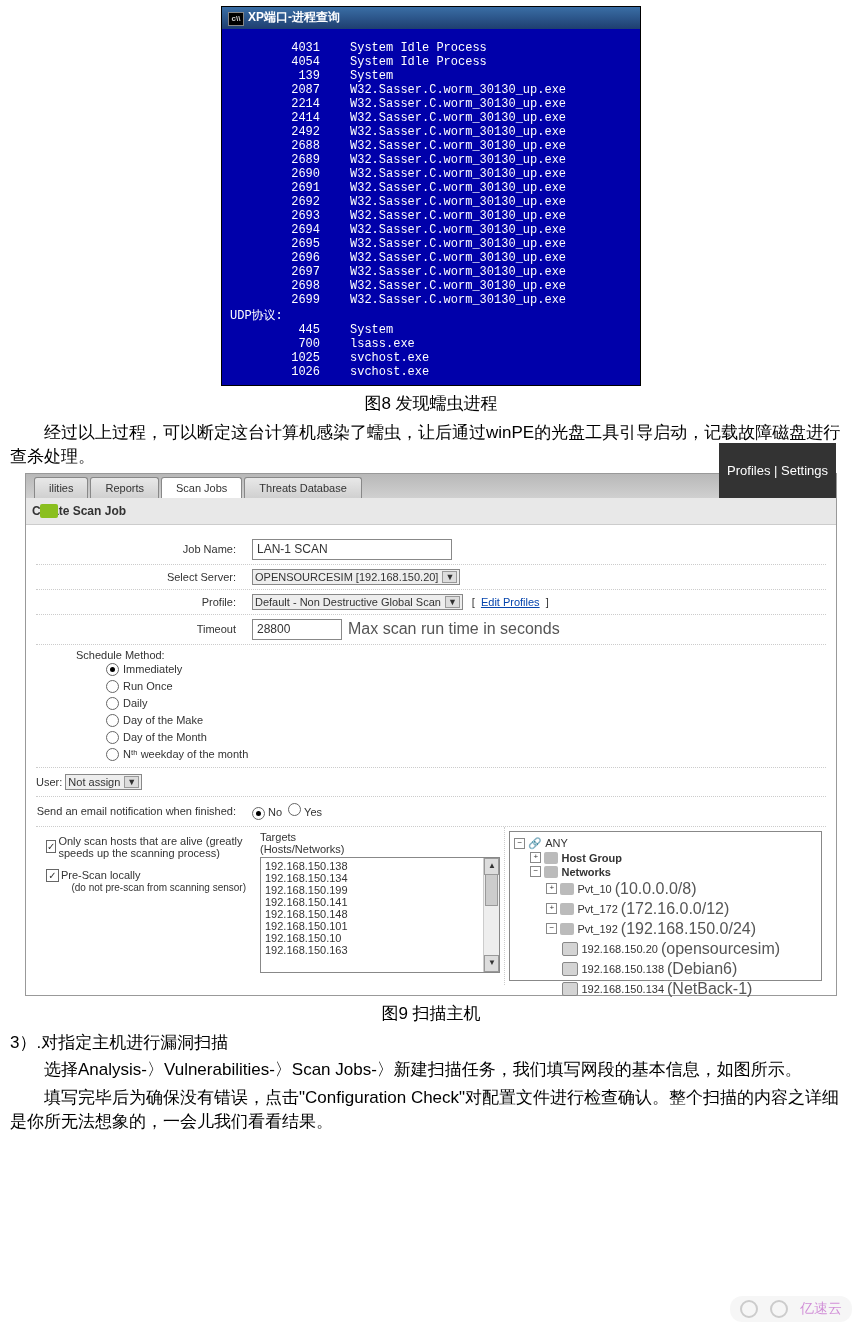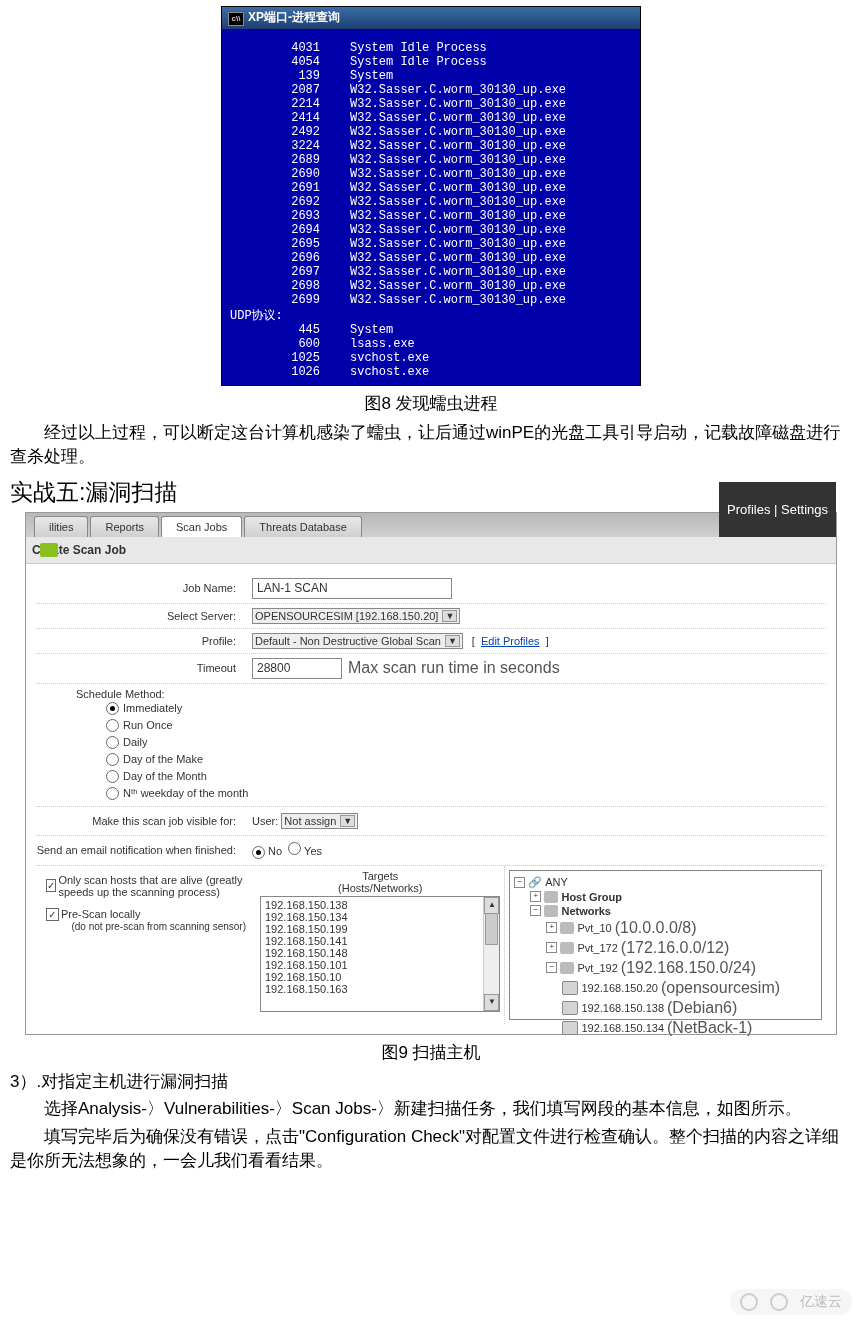--- a/index.html
+++ b/index.html
@@ -42,36 +42,36 @@
 .rdot.on::after{content:"";width:5px;height:5px;background:#000;border-radius:50%}
 .split2{display:flex;border-top:1px dotted #ccc}
 .split2 .l{width:200px;text-align:right;padding:8px 16px 8px 0}
 .split2 .r{flex:1;padding:6px 0}
 .targets{display:flex;border-top:1px dotted #ccc}
 .targets .l{width:200px;padding:8px 10px;font-size:11px}
 .cb{display:inline-flex;align-items:center;gap:2px}
 .cbox{width:11px;height:11px;border:1px solid #666;display:inline-flex;align-items:center;justify-content:center;font-size:9px}
 .cbox.on::after{content:"✓";font-size:10px}
 .targets .m{flex:1;padding:4px}
-.thdr{text-align:center;font-size:11px;margin-bottom:2px}
+.thdr{font-size:11px;margin-bottom:2px}
 .listbox{border:1px solid #888;height:110px;overflow:auto;font-size:11px;padding:2px;position:relative}
 .listbox .item{padding:0 2px}
 .scrollbar{position:absolute;right:0;top:0;width:15px;height:100%;background:#eee;border-left:1px solid #ccc}
 .scrollbar .btn{height:15px;background:#ddd;border:1px solid #999;font-size:8px;text-align:center;line-height:13px}
 .scrollbar .thumb{position:absolute;top:16px;left:1px;right:1px;height:30px;background:#ccc;border:1px solid #999}
 .targets .tr{flex:1.3;padding:4px;border-left:1px dotted #ccc}
 .tree{border:1px solid #888;height:140px;padding:4px;font-size:11px}
 .tnode{display:flex;align-items:center;gap:3px;padding:1px 0}
 .exp{width:9px;height:9px;border:1px solid #888;font-size:8px;line-height:8px;text-align:center;background:#fff}
 .ticon{width:14px;height:12px;background:#bbb;border-radius:2px}
 .ticon.srv{background:#d4d4d4;border:1px solid #888}
 .tree .i1{padding-left:16px}.tree .i2{padding-left:32px}.tree .i3{padding-left:48px}
 .link{color:#0645ad;text-decoration:underline}
 .hint{font-size:16px;color:#555}
-.watermark{position:fixed;right:10px;bottom:23px;opacity:.5;font-size:14px;background:#eee;border-radius:12px;padding:4px 10px;color:#737373;display:flex;align-items:center;gap:12px}
+.watermark{position:fixed;right:10px;bottom:16px;opacity:.5;font-size:14px;background:#eee;border-radius:12px;padding:4px 10px;color:#a21caf;display:flex;align-items:center;gap:12px}
 .watermark .c{width:14px;height:14px;border:2px solid #999;border-radius:50%}
 </style>
 </head>
 <body>
 
 <div class="page">
   <div class="console-wrap">
     <div class="console">
       <div class="titlebar-xp"><span class="ic">c\\</span><span>XP端口-进程查询</span></div>
       <div class="console-body" id="rows">
@@ -97,21 +97,21 @@
           </div>
           <div class="row">
             <span class="pid">2414</span>
             <span class="proc">W32.Sasser.C.worm_30130_up.exe</span>
           </div>
           <div class="row">
             <span class="pid">2492</span>
             <span class="proc">W32.Sasser.C.worm_30130_up.exe</span>
           </div>
           <div class="row">
-            <span class="pid">3224</span>
+            <span class="pid">2688</span>
             <span class="proc">W32.Sasser.C.worm_30130_up.exe</span>
           </div>
           <div class="row">
             <span class="pid">2689</span>
             <span class="proc">W32.Sasser.C.worm_30130_up.exe</span>
           </div>
           <div class="row">
             <span class="pid">2690</span>
             <span class="proc">W32.Sasser.C.worm_30130_up.exe</span>
           </div>
@@ -150,37 +150,36 @@
           <div class="row">
             <span class="pid">2699</span>
             <span class="proc">W32.Sasser.C.worm_30130_up.exe</span>
           </div>
           <div class="udp">UDP协议:</div>
           <div class="row">
             <span class="pid">445</span>
             <span class="proc">System</span>
           </div>
           <div class="row">
-            <span class="pid">600</span>
+            <span class="pid">700</span>
             <span class="proc">lsass.exe</span>
           </div>
           <div class="row">
             <span class="pid">1025</span>
             <span class="proc">svchost.exe</span>
           </div>
           <div class="row">
             <span class="pid">1026</span>
             <span class="proc">svchost.exe</span>
           </div>
         </div>
     </div>
   </div>
   <div class="caption">图8 发现蠕虫进程</div>
   <div class="para indent">经过以上过程，可以断定这台计算机感染了蠕虫，让后通过winPE的光盘工具引导启动，记载故障磁盘进行查杀处理。</div>
-  <h2>实战五:漏洞扫描</h2>
 
   <div class="scanapp">
     <div class="tabs">
       <div class="tab">ilities</div>
       <div class="tab">Reports</div>
       <div class="tab active">Scan Jobs</div>
       <div class="tab">Threats Database</div>
       <div class="right">Profiles | Settings</div>
     </div>
     <div class="header2">
@@ -240,21 +239,20 @@
               <span class="rdot"></span>
               <span>Day of the Month</span>
             </div>
             <div class="radio">
               <span class="rdot"></span>
               <span>Nᵗʰ weekday of the month</span>
             </div>
           </div>
       </div>
       <div class="split2">
-        <div class="l">Make this scan job visible for:</div>
         <div class="r"><span>User:</span> <div class="sel">
               <span>Not assign</span>
               <span class="arr">▼</span>
             </div></div>
       </div>
       <div class="split2">
         <div class="l">Send an email notification when finished:</div>
         <div class="r"><span class="rdot on"></span> <span>No</span> &nbsp;<span class="rdot"></span> <span>Yes</span></div>
       </div>
       <div class="targets">

